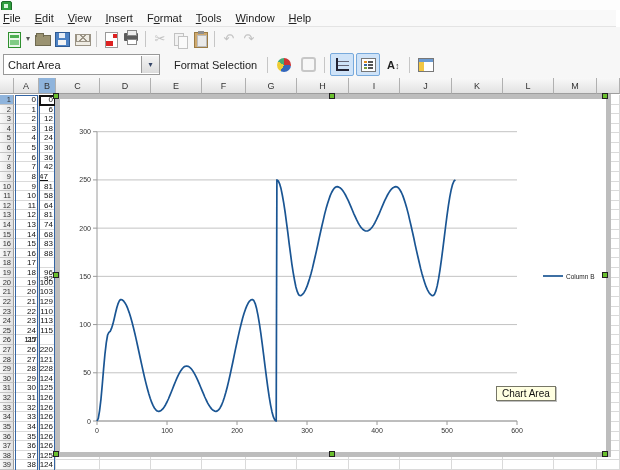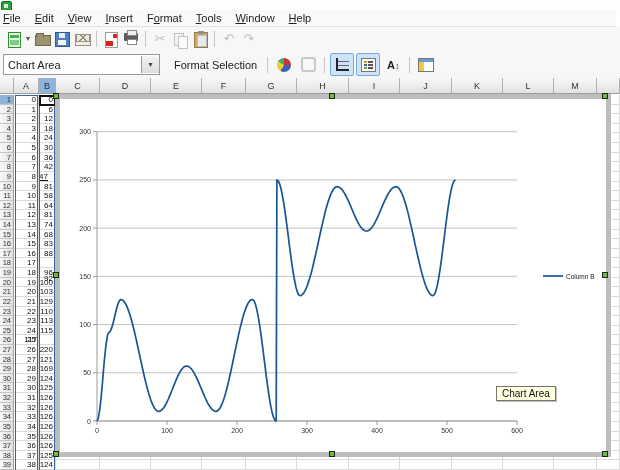--- a/index.html
+++ b/index.html
@@ -367,21 +367,21 @@
       <div class="cellv" style="left: 14px; width: 24px; top: 257.385px; height: 9.61538px; line-height: 9.61538px;">25</div>
       <div class="cellv" style="left: 23px; width: 16px; top: 257.385px; height: 9.61538px; line-height: 9.61538px;">117</div>
       <div class="rhdr" style="top: 267px; height: 9.61538px; line-height: 9.61538px;">27</div>
       <div class="cellv" style="left: 14px; width: 24px; top: 267px; height: 9.61538px; line-height: 9.61538px;">26</div>
       <div class="cellv" style="left: 39px; width: 16px; top: 267px; height: 9.61538px; line-height: 9.61538px;">220</div>
       <div class="rhdr" style="top: 276.615px; height: 9.61538px; line-height: 9.61538px;">28</div>
       <div class="cellv" style="left: 14px; width: 24px; top: 276.615px; height: 9.61538px; line-height: 9.61538px;">27</div>
       <div class="cellv" style="left: 39px; width: 16px; top: 276.615px; height: 9.61538px; line-height: 9.61538px;">121</div>
       <div class="rhdr" style="top: 286.231px; height: 9.61538px; line-height: 9.61538px;">29</div>
       <div class="cellv" style="left: 14px; width: 24px; top: 286.231px; height: 9.61538px; line-height: 9.61538px;">28</div>
-      <div class="cellv" style="left: 39px; width: 16px; top: 286.231px; height: 9.61538px; line-height: 9.61538px;">169</div>
+      <div class="cellv" style="left: 39px; width: 16px; top: 286.231px; height: 9.61538px; line-height: 9.61538px;">228</div>
       <div class="rhdr" style="top: 295.846px; height: 9.61538px; line-height: 9.61538px;">30</div>
       <div class="cellv" style="left: 14px; width: 24px; top: 295.846px; height: 9.61538px; line-height: 9.61538px;">29</div>
       <div class="cellv" style="left: 39px; width: 16px; top: 295.846px; height: 9.61538px; line-height: 9.61538px;">124</div>
       <div class="rhdr" style="top: 305.462px; height: 9.61538px; line-height: 9.61538px;">31</div>
       <div class="cellv" style="left: 14px; width: 24px; top: 305.462px; height: 9.61538px; line-height: 9.61538px;">30</div>
       <div class="cellv" style="left: 39px; width: 16px; top: 305.462px; height: 9.61538px; line-height: 9.61538px;">125</div>
       <div class="rhdr" style="top: 315.077px; height: 9.61538px; line-height: 9.61538px;">32</div>
       <div class="cellv" style="left: 14px; width: 24px; top: 315.077px; height: 9.61538px; line-height: 9.61538px;">31</div>
       <div class="cellv" style="left: 39px; width: 16px; top: 315.077px; height: 9.61538px; line-height: 9.61538px;">126</div>
       <div class="rhdr" style="top: 324.692px; height: 9.61538px; line-height: 9.61538px;">33</div>

